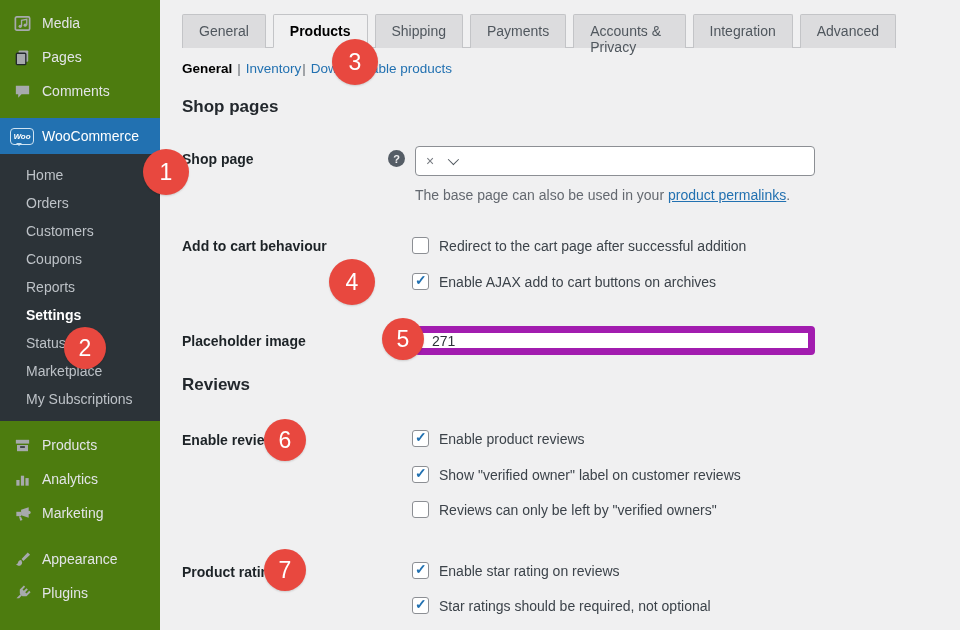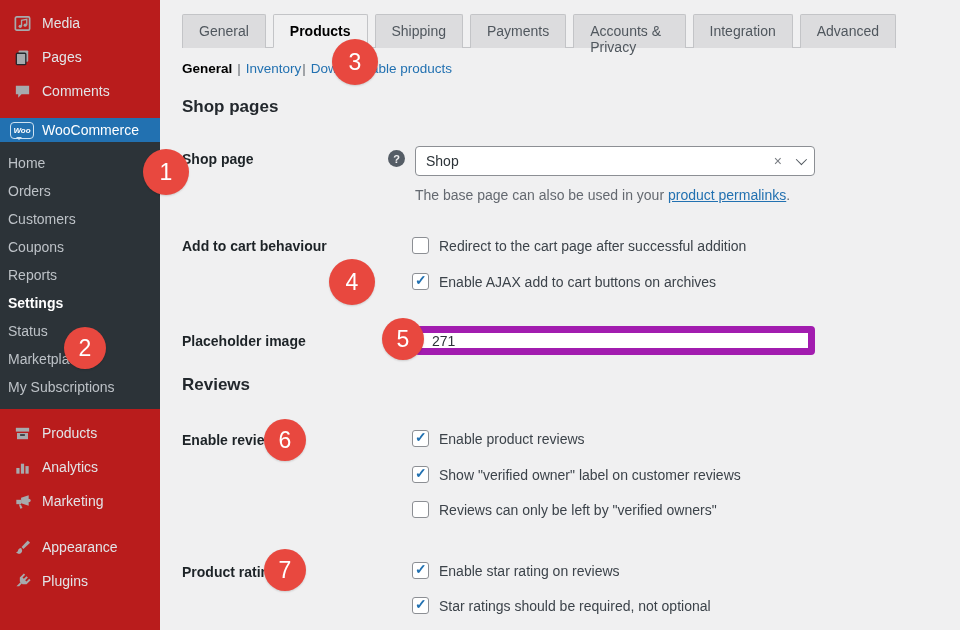--- a/index.html
+++ b/index.html
@@ -2,38 +2,38 @@
 <html><head>
 <meta charset="utf-8">
 <style>
   * { margin:0; padding:0; box-sizing:border-box; }
   html,body { width:960px; height:630px; overflow:hidden;
     font-family:"Liberation Sans", sans-serif; background:#f0f0f1; }
   .stage { position:relative; width:960px; height:630px; }
 
   
   .sidebar { position:absolute; left:0; top:0; width:160px; height:630px;
-    background:#b91c1c; z-index:2; }
+    background:#4d7c0f; z-index:2; }
   .menu-item { height:34px; display:flex; align-items:center; gap:10px;
     padding-left:12px; color:#e2e4e7; font-size:14px; cursor:pointer; }
   .menu-item .mi-icon { width:20px; height:20px; display:flex; align-items:center;
     justify-content:center; flex:0 0 20px; }
   .spacer10 { height:10px; }
   .spacer12 { height:12px; }
 
-  .wc-item { height:24px; display:flex; align-items:center; gap:8px;
+  .wc-item { height:36px; display:flex; align-items:center; gap:8px;
     padding-left:10px; background:#2271b1; color:#fff; font-size:14px; cursor:pointer; }
   .wc-logo { width:24px; height:17px; border:1.5px solid #cfe3f2; border-radius:4px;
     color:#fff; font-size:8px; font-style:italic; font-weight:bold;
     display:flex; align-items:center; justify-content:center; position:relative; }
   .wc-logo::after { content:""; position:absolute; left:5px; bottom:-5px;
     border:3px solid transparent; border-top-color:#cfe3f2; }
 
   .submenu { background:#2c3338; padding:7px 0 8px 0; }
-  .submenu-item { height:28px; display:flex; align-items:center; padding-left:8px;
+  .submenu-item { height:28px; display:flex; align-items:center; padding-left:26px;
     color:#bdc2c7; font-size:14px; cursor:pointer; }
   .submenu-item.current { color:#fff; font-weight:bold; }
 
   
   .content { position:absolute; left:160px; top:0; width:736px; height:630px; }
 
   .tabbar { position:absolute; left:22px; right:0; top:14px; height:34px;
     border-bottom:1px solid #c3c4c7; display:flex; gap:7px; align-items:flex-end; }
   .tab { border:1px solid #c3c4c7; border-bottom:none; background:#dcdcde;
     color:#50575e; font-size:14px; padding:8px 16px 8px; cursor:pointer;
@@ -235,21 +235,20 @@
 
     <div class="subnav">
       <span class="current">General</span><span class="sep">|</span><a>Inventory</a><span class="sep">|</span><a>Downloadable products</a>
     </div>
 
     <div class="heading" style="top:97px">Shop pages</div>
 
     <div class="form-label" style="top:151px">Shop page</div>
     <div class="help-icon" style="top:150px">?</div>
     <div class="select-box" style="top:146px">
-      <span class="sb-text">Shop</span>
       <span class="clear-x">×</span>
       <span class="chev"></span>
     </div>
     <div class="desc" style="top:187px">
       <span>The base page can also be used in your </span><a>product permalinks</a><span>.</span>
     </div>
 
     <div class="form-label" style="top:238px">Add to cart behaviour</div>
     <div class="cb-row" style="top:237px">
       <span class="cb" data-checked="false"></span>

